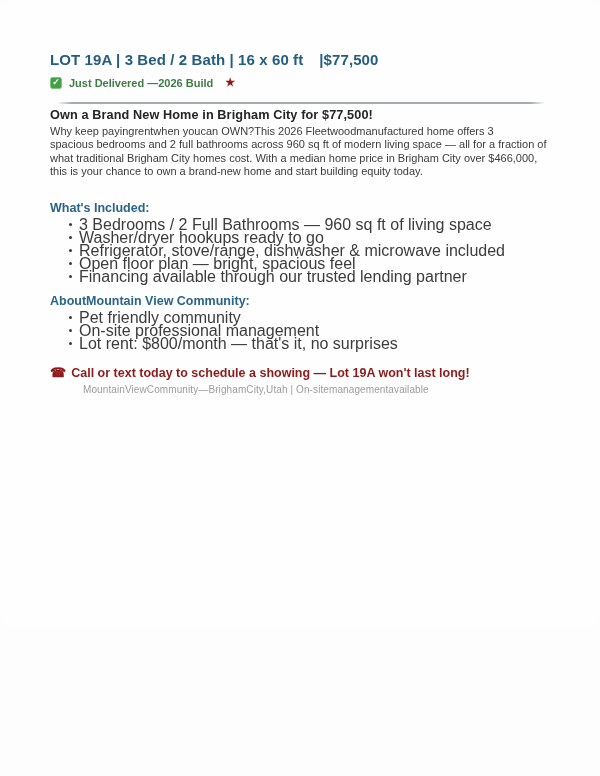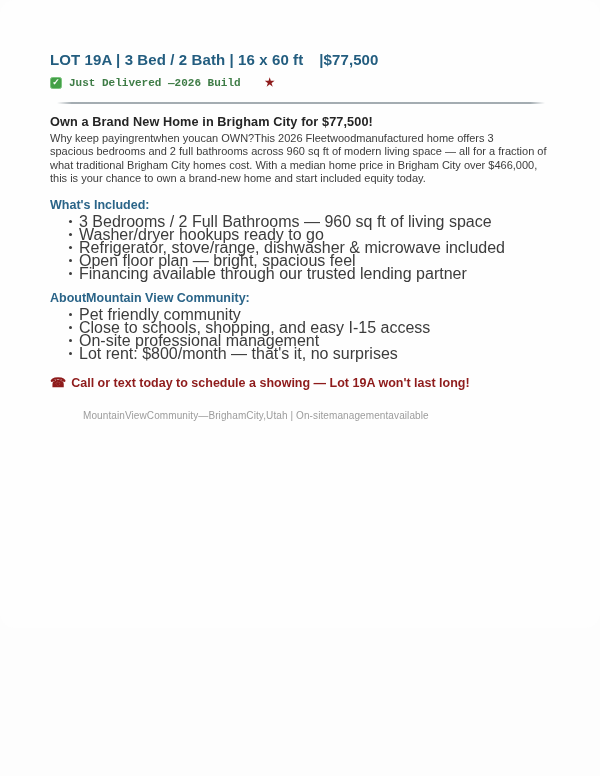--- a/index.html
+++ b/index.html
@@ -48,21 +48,21 @@
     border-radius: 2.5px;
     color: #ffffff;
     font-size: 9px;
     line-height: 1;
     display: inline-flex;
     align-items: center;
     justify-content: center;
     margin-right: 7px;
     flex: 0 0 auto;
   }
-  .badge-green { color: #3e7c46; margin-right: 24px; font-family: Liberation Mono, monospace; }
+  .badge-green { color: #3e7c46; margin-right: 12px; }
   .star { color: #8e1b1b; font-size: 11px; margin-right: 4px; }
   .badge-red { color: #8e1b1b; }
 
   
   .divider {
     height: 2px;
     border: 0;
     background: linear-gradient(to right,
       rgba(154,164,170,0) 0%,
       rgba(148,158,164,0.85) 3%,
@@ -72,41 +72,41 @@
   .divider-top { margin-top: 13px; margin-left: 7px; width: 488px; }
   .divider-bottom {
     position: absolute;
     top: 702px;
     left: 54px;
     width: 493px;
   }
 
   
   .main-heading {
-    margin-top: 11px;
+    margin-top: 4px;
     font-size: 12.7px;
     font-weight: bold;
     color: #252525;
     letter-spacing: 0.1px;
   }
   .para {
     margin-top: 3px;
     font-size: 11px;
     line-height: 13.4px;
     color: #3c3c3c;
   }
   .para > div { white-space: nowrap; }
 
   
   .section-heading {
     font-size: 12.5px;
     font-weight: bold;
     color: #2a6488;
   }
-  .section-heading.first { margin-top: 12px; }
+  .section-heading.first { margin-top: 22px; }
   .section-heading.second { margin-top: 11px; }
   ul.bullets {
     margin-top: 3px;
     list-style: none;
     padding-left: 18px;
     font-size: 16px;
     line-height: 13px;
     color: #3c3c3c;
   }
   ul.bullets li { position: relative; padding-left: 11px; }
@@ -123,21 +123,21 @@
 
   
   .cta {
     margin-top: 15px;
     font-size: 12.5px;
     font-weight: bold;
     color: #8e1b1b;
   }
   .cta .phone { font-size: 13px; margin-right: 5px; }
   .footer-line {
-    margin-top: 20px;
+    margin-top: 4px;
     font-size: 10px;
     color: #9c9c9c;
     letter-spacing: 0.1px;
     padding-left: 33px;
   }
 </style>
 </head>
 <body>
 
 <div class="page">
@@ -155,36 +155,35 @@
     </div>
 
     <div class="divider divider-top"></div>
 
     <div class="main-heading">Own a Brand New Home in Brigham City for $77,500!</div>
 
     <div class="para">
         <div>Why keep payingrentwhen youcan OWN?This 2026 Fleetwoodmanufactured home offers 3</div>
         <div>spacious bedrooms and 2 full bathrooms across 960 sq ft of modern living space — all for a fraction of</div>
         <div>what traditional Brigham City homes cost. With a median home price in Brigham City over $466,000,</div>
-        <div>this is your chance to own a brand-new home and start included equity today.</div>
+        <div>this is your chance to own a brand-new home and start building equity today.</div>
       </div>
 
     <div class="section-heading first">What's Included:</div>
     <ul class="bullets">
         <li>3 Bedrooms / 2 Full Bathrooms — 960 sq ft of living space</li>
         <li>Washer/dryer hookups ready to go</li>
         <li>Refrigerator, stove/range, dishwasher &amp; microwave included</li>
         <li>Open floor plan — bright, spacious feel</li>
         <li>Financing available through our trusted lending partner</li>
       </ul>
 
     <div class="section-heading second">AboutMountain View Community:</div>
     <ul class="bullets">
         <li>Pet friendly community</li>
-        <li>Close to schools, shopping, and easy I-15 access</li>
         <li>On-site professional management</li>
         <li>Lot rent: $800/month — that's it, no surprises</li>
       </ul>
 
     <div class="cta">
       <span class="phone">☎</span><span>Call or text today to schedule a showing — Lot 19A won't last long!</span>
     </div>
 
     <div class="footer-line">MountainViewCommunity—BrighamCity,Utah | On-sitemanagementavailable</div>
 

